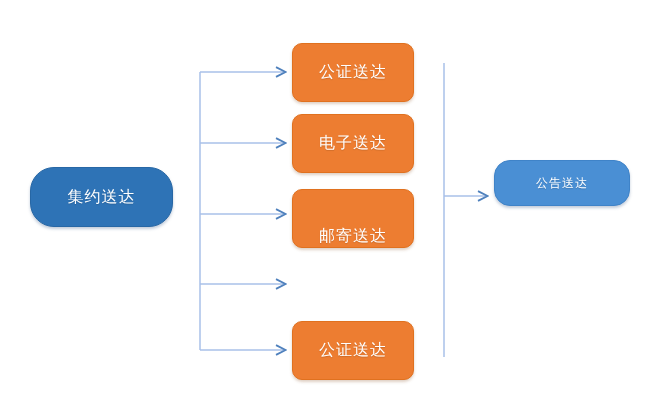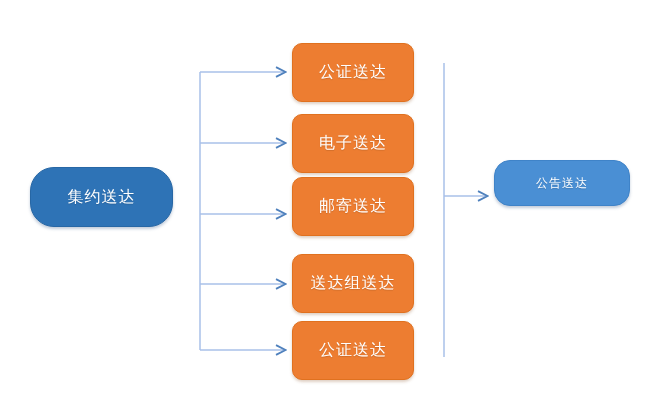--- a/index.html
+++ b/index.html
@@ -50,21 +50,21 @@
     width: 122px;
     height: 59px;
     background: #ed7d31;
     border: 1px solid #e0711f;
     border-radius: 10px;
     font-size: 16px;
     box-shadow: 0 2px 3px rgba(150,100,60,0.3);
   }
   .node-method.m0 { top: 43px; }
   .node-method.m1 { top: 114px; align-items: center; }
-  .node-method.m2 { top: 177px; }
+  .node-method.m2 { top: 189px; align-items: flex-end; }
   .node-method.m3 { top: 254px; }
   .node-method.m4 { top: 321px; align-items: center; }
   .node-fallback {
     left: 494px;
     top: 160px;
     width: 136px;
     height: 46px;
     background: #4a8fd4;
     border: 1px solid #3f83c8;
     border-radius: 16px;
@@ -103,23 +103,20 @@
 
   <div class="node node-method m0">
     <span>公证送达</span>
   </div>
   <div class="node node-method m1">
     <span>电子送达</span>
   </div>
   <div class="node node-method m2">
     <span>邮寄送达</span>
   </div>
-  <div class="node node-method m3">
-    <span>送达组送达</span>
-  </div>
   <div class="node node-method m4">
     <span>公证送达</span>
   </div>
 
   <div class="node node-fallback">
     <span>公告送达</span>
   </div>
 
 </div>
 

